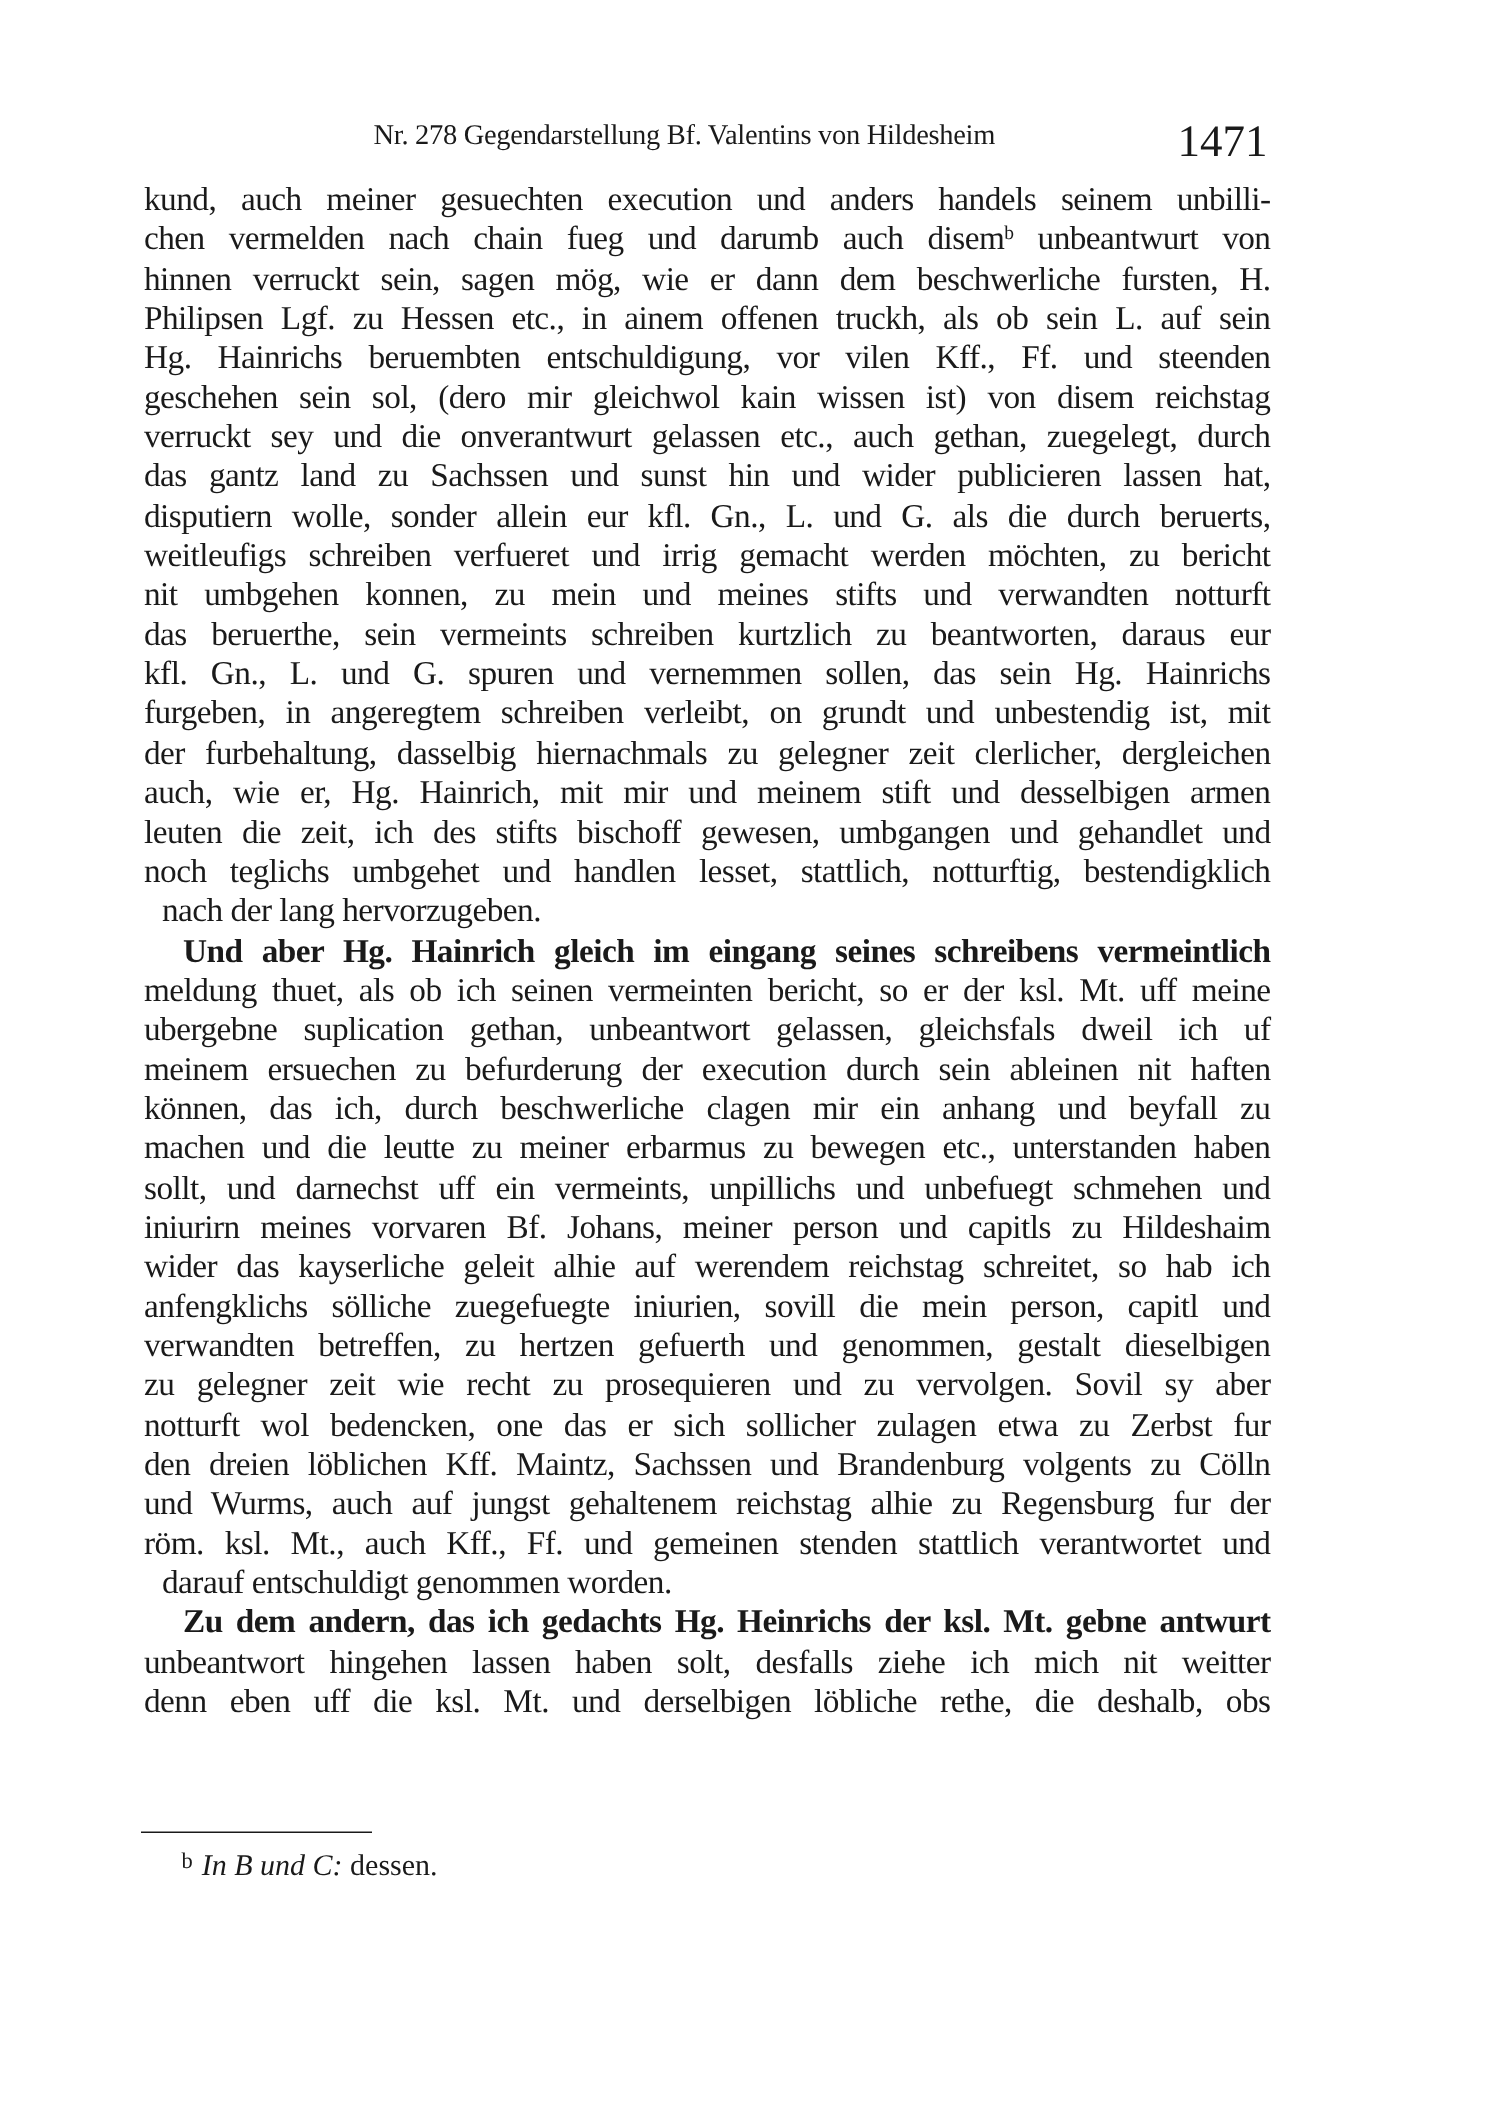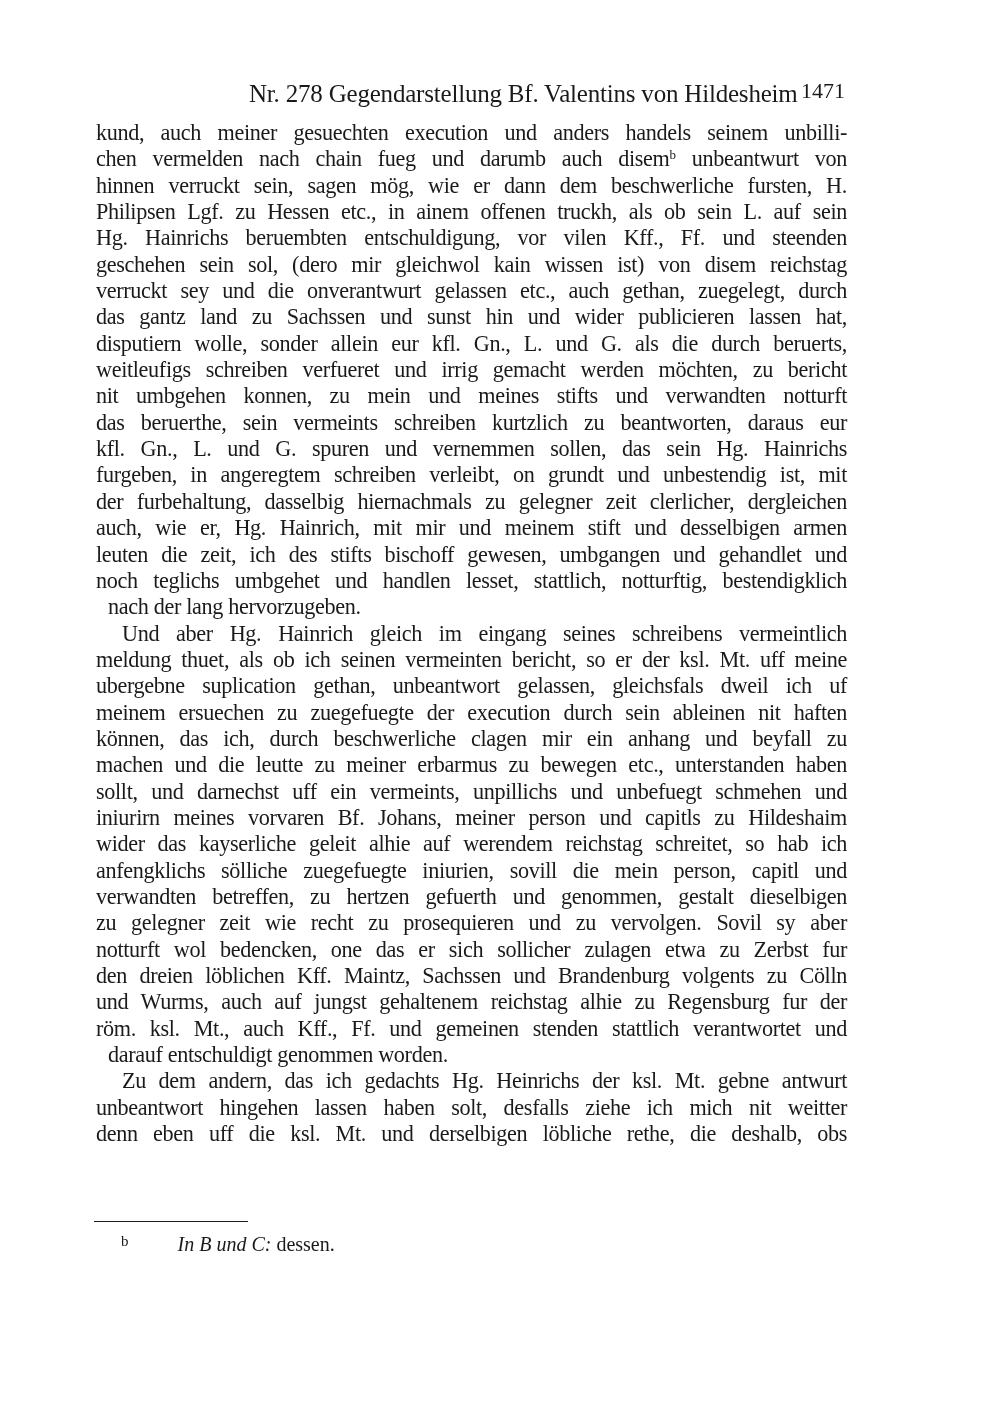--- a/index.html
+++ b/index.html
@@ -1,31 +1,31 @@
 <!DOCTYPE html>
 <html><head>
 <meta charset="utf-8">
 <style>
   html, body { margin: 0; padding: 0; background: #ffffff; }
   body { width: 1004px; height: 1418px; position: relative; overflow: hidden;
          font-family: "Liberation Serif", "DejaVu Serif", serif; color: #1a1a1a; }
   .running-head { position: absolute; top: 80px; left: 94px; width: 751px; height: 28px; }
-  .running-title { position: absolute; left: 155px; top: 0; font-size: 25px; letter-spacing: -0.2px; }
-  .page-number { position: absolute; right: 0; top: -2px; font-size: 22px; }
+  .running-title { position: absolute; left: 155px; top: 0; font-size: 19px; letter-spacing: -0.2px; }
+  .page-number { position: absolute; right: 0; top: -2px; font-size: 30px; }
   .body-text { position: absolute; top: 120px; left: 96px; width: 751px; }
   .line { display: block; height: 26.35px; line-height: 26.35px; font-size: 22.2px;
           white-space: nowrap; text-align: justify; text-align-last: justify; letter-spacing: -0.35px; }
   .line.last { text-align-last: left; margin-left: 12px; }
-  .line.indent { padding-left: 26px; }
+  .line.indent { padding-left: 26px; font-weight: bold; }
   sup { font-size: 13px; vertical-align: 7px; line-height: 0; }
   .footnote-rule { position: absolute; top: 1221px; left: 94px; width: 154px; height: 0;
                    border-top: 1.3px solid #1a1a1a; }
   .footnote { position: absolute; top: 1228px; left: 121px; font-size: 20px; line-height: 26px; }
   .footnote .mark { font-size: 15px; vertical-align: 5px; margin-right: 6px; }
-  .footnote em { font-style: italic; margin-left: 43px; }
+  .footnote em { font-style: italic; }
 </style>
 </head>
 <body>
 
 <div class="running-head">
   <span class="running-title">Nr. 278 Gegendarstellung Bf. Valentins von Hildesheim</span>
   <span class="page-number">1471</span>
 </div>
 
 <div class="body-text">
@@ -44,21 +44,21 @@
   <span class="line">kfl. Gn., L. und G. spuren und vernemmen sollen, das sein Hg. Hainrichs</span>
   <span class="line">furgeben, in angeregtem schreiben verleibt, on grundt und unbestendig ist, mit</span>
   <span class="line">der furbehaltung, dasselbig hiernachmals zu gelegner zeit clerlicher, dergleichen</span>
   <span class="line">auch, wie er, Hg. Hainrich, mit mir und meinem stift und desselbigen armen</span>
   <span class="line">leuten die zeit, ich des stifts bischoff gewesen, umbgangen und gehandlet und</span>
   <span class="line">noch teglichs umbgehet und handlen lesset, stattlich, notturftig, bestendigklich</span>
   <span class="line last">nach der lang hervorzugeben.</span>
   <span class="line indent">Und aber Hg. Hainrich gleich im eingang seines schreibens vermeintlich</span>
   <span class="line">meldung thuet, als ob ich seinen vermeinten bericht, so er der ksl. Mt. uff meine</span>
   <span class="line">ubergebne suplication gethan, unbeantwort gelassen, gleichsfals dweil ich uf</span>
-  <span class="line">meinem ersuechen zu zuegefuegte der execution durch sein ableinen nit haften</span>
+  <span class="line">meinem ersuechen zu befurderung der execution durch sein ableinen nit haften</span>
   <span class="line">können, das ich, durch beschwerliche clagen mir ein anhang und beyfall zu</span>
   <span class="line">machen und die leutte zu meiner erbarmus zu bewegen etc., unterstanden haben</span>
   <span class="line">sollt, und darnechst uff ein vermeints, unpillichs und unbefuegt schmehen und</span>
   <span class="line">iniurirn meines vorvaren Bf. Johans, meiner person und capitls zu Hildeshaim</span>
   <span class="line">wider das kayserliche geleit alhie auf werendem reichstag schreitet, so hab ich</span>
   <span class="line">anfengklichs sölliche zuegefuegte iniurien, sovill die mein person, capitl und</span>
   <span class="line">verwandten betreffen, zu hertzen gefuerth und genommen, gestalt dieselbigen</span>
   <span class="line">zu gelegner zeit wie recht zu prosequieren und zu vervolgen. Sovil sy aber</span>
   <span class="line">notturft wol bedencken, one das er sich sollicher zulagen etwa zu Zerbst fur</span>
   <span class="line">den dreien löblichen Kff. Maintz, Sachssen und Brandenburg volgents zu Cölln</span>

